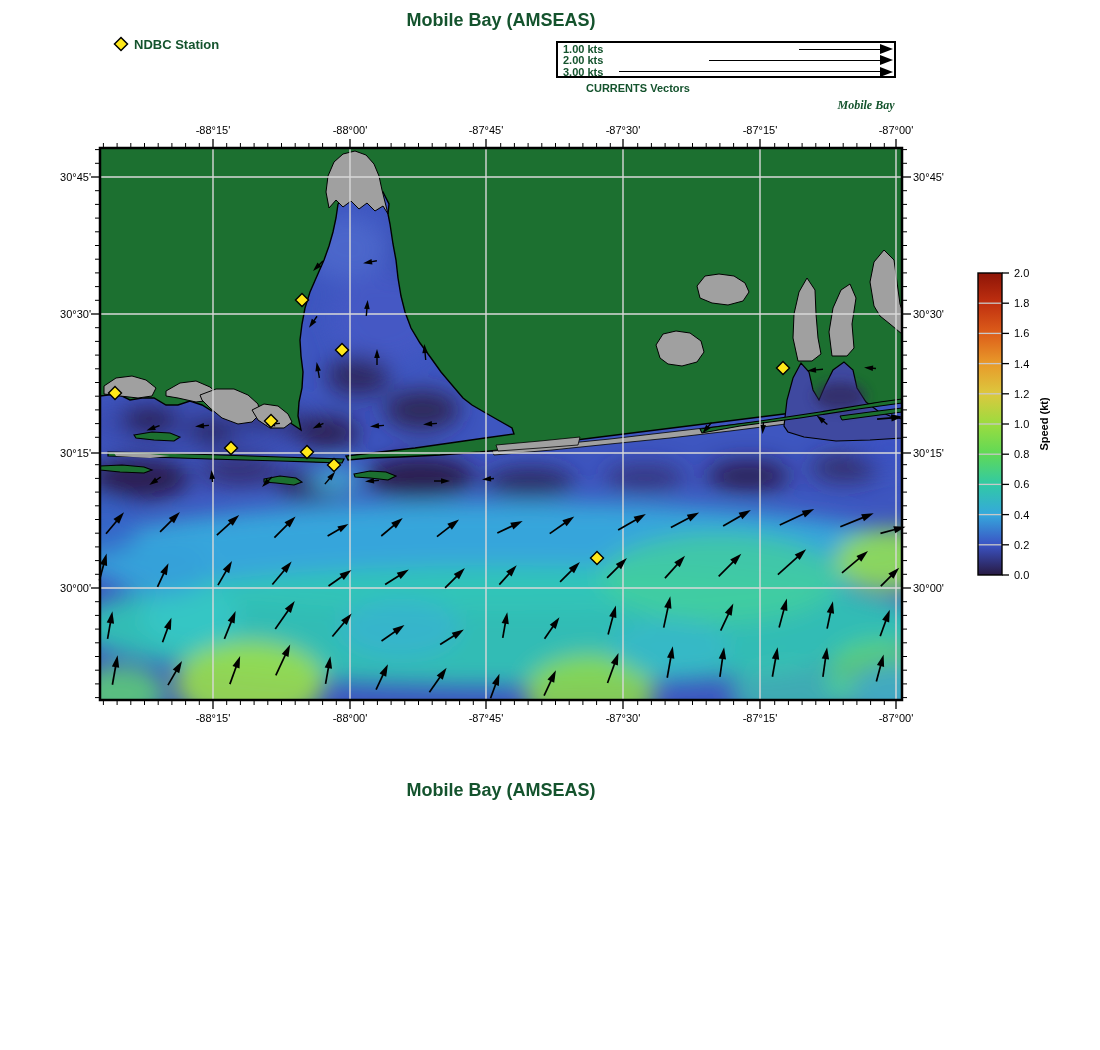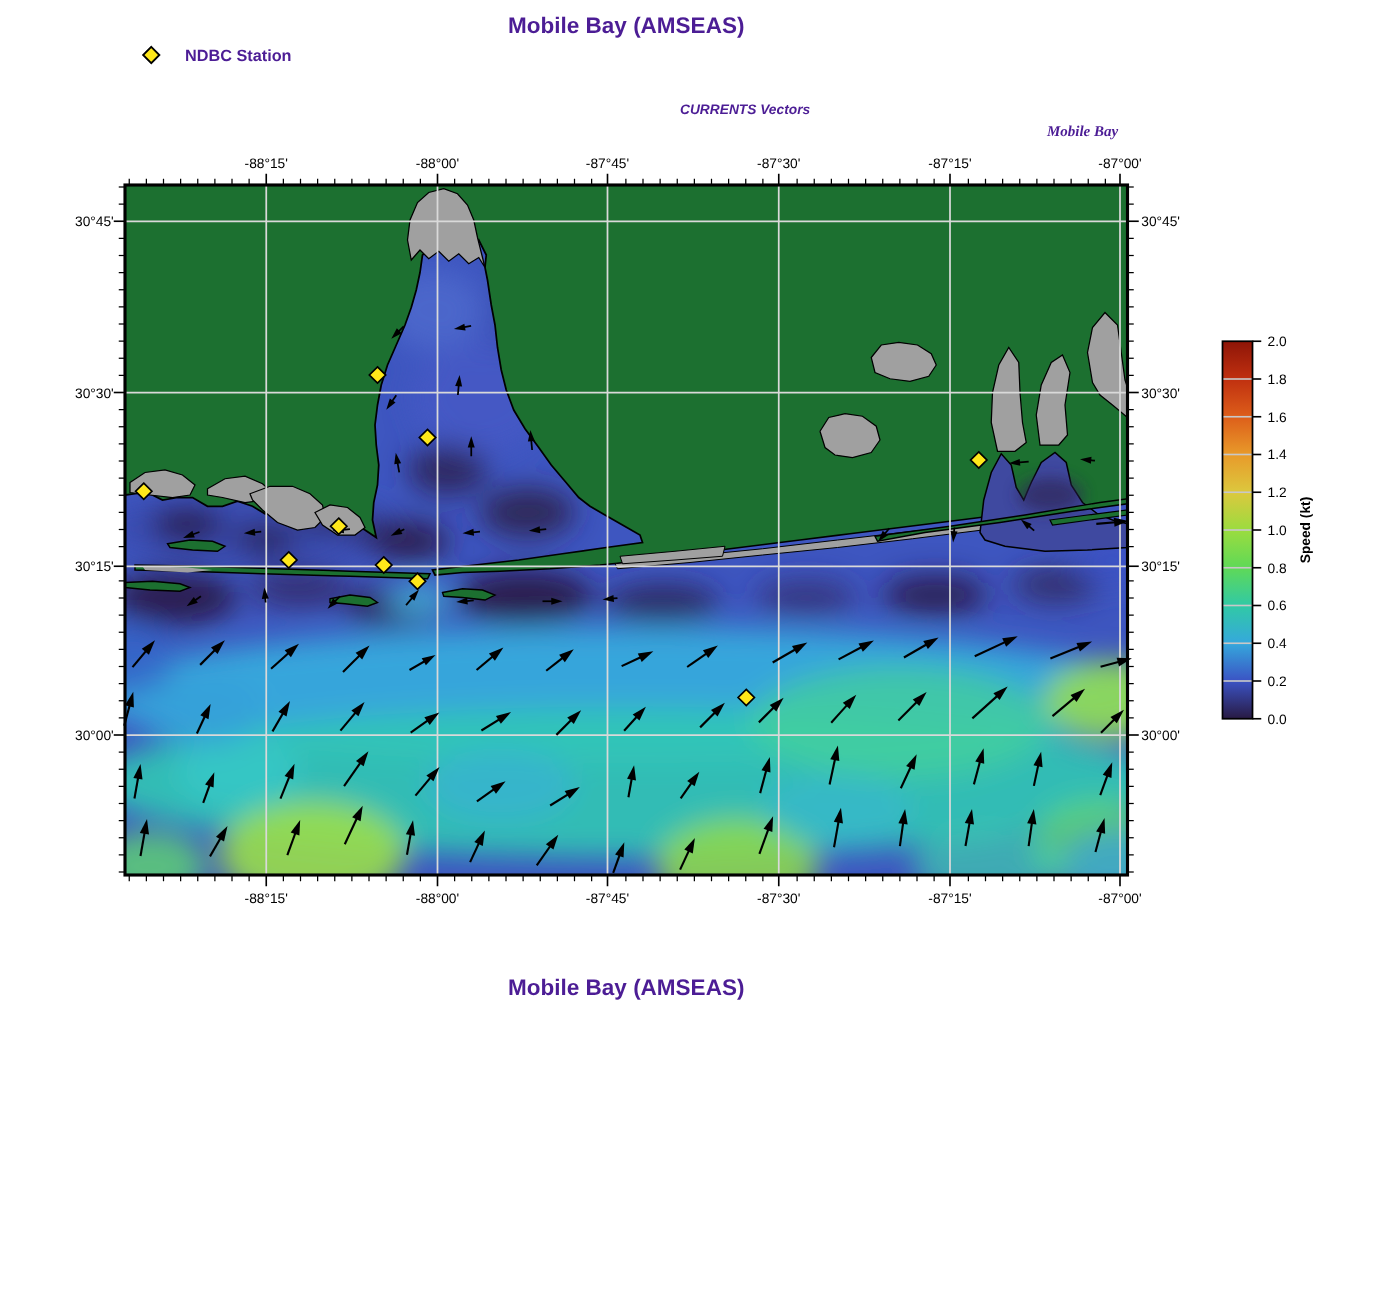--- a/index.html
+++ b/index.html
@@ -1,22 +1,22 @@
 <!DOCTYPE html>
 <html><head>
 <meta charset="utf-8">
 <style>
   html,body{margin:0;padding:0;background:#fff;}
   .page{position:relative;width:1100px;height:1050px;background:#fff;overflow:hidden;
-        font-family:"Liberation Sans",sans-serif;color:#4c1d95;}
+        font-family:"Liberation Sans",sans-serif;color:#14532d;}
   .abs{position:absolute;}
   .title{font-weight:bold;font-size:18px;letter-spacing:0px;transform:translateX(-50%);white-space:nowrap;}
   .subtitle{font-family:"Liberation Serif",serif;font-weight:bold;font-size:17px;transform:translateX(-50%);white-space:nowrap;}
   .region-label{font-family:"Liberation Serif",serif;font-weight:bold;font-size:12px;transform:translateX(-50%);white-space:nowrap;font-style:italic;}
-  .ndbc{display:flex;align-items:center;gap:19px;font-weight:bold;font-size:13px;}
+  .ndbc{display:flex;align-items:center;gap:5px;font-weight:bold;font-size:13px;}
   .vbox{border:2px solid #000;width:340px;height:37px;box-sizing:border-box;background:#fff;}
   .vrow-label{position:absolute;left:5px;font-weight:bold;font-size:11px;line-height:11px;white-space:nowrap;}
   .vline{position:absolute;border-top:1.4px solid #000;}
   .vhead{position:absolute;width:0;height:0;border-left:13px solid #000;border-top:5px solid transparent;border-bottom:5px solid transparent;}
   .vcaption{font-weight:bold;font-size:11px;white-space:nowrap;}
   svg text{font-family:"Liberation Sans",sans-serif;font-size:11px;fill:#000;}
 </style>
 </head>
 <body>
 
@@ -24,22 +24,33 @@
 
   <div class="abs title" style="left:501px;top:10px;">Mobile Bay (AMSEAS)</div>
 
   <div class="abs ndbc" style="left:113px;top:36px;">
     <svg width="16" height="16" viewBox="-8 -8 16 16">
       <path d="M0,-6.5 L6.5,0 L0,6.5 L-6.5,0 Z" fill="#ffe81a" stroke="#000" stroke-width="1.5"></path>
     </svg>
     <span>NDBC Station</span>
   </div>
 
-
-  <div class="abs vcaption" style="left:544px;top:82px;font-style:italic;">CURRENTS Vectors</div>
+  <div class="abs vbox" style="left:556px;top:41px;" id="vector-legend-box">
+      <span class="vrow-label" style="top: 1px;">1.00 kts</span>
+      <span class="vline" style="top: 5.5px; right: 13px; width: 82px;"></span>
+      <span class="vhead" style="top: 1px; right: 1px;"></span>
+      <span class="vrow-label" style="top: 12.3px;">2.00 kts</span>
+      <span class="vline" style="top: 16.8px; right: 13px; width: 172px;"></span>
+      <span class="vhead" style="top: 12.3px; right: 1px;"></span>
+      <span class="vrow-label" style="top: 23.6px;">3.00 kts</span>
+      <span class="vline" style="top: 28.1px; right: 13px; width: 262px;"></span>
+      <span class="vhead" style="top: 23.6px; right: 1px;"></span>
+    </div>
+
+  <div class="abs vcaption" style="left:586px;top:82px;">CURRENTS Vectors</div>
 
 
   <div class="abs region-label" style="left:866px;top:98px;">Mobile Bay</div>
 
   <svg class="abs" id="plot-svg" style="left:0;top:0;" width="1100" height="1050" viewBox="0 0 1100 1050">
     <defs>
       <clipPath id="mapclip">
           <rect x="0" y="0" width="802" height="552"></rect>
         </clipPath>
       <filter id="soft" x="-60%" y="-60%" width="220%" height="220%">

